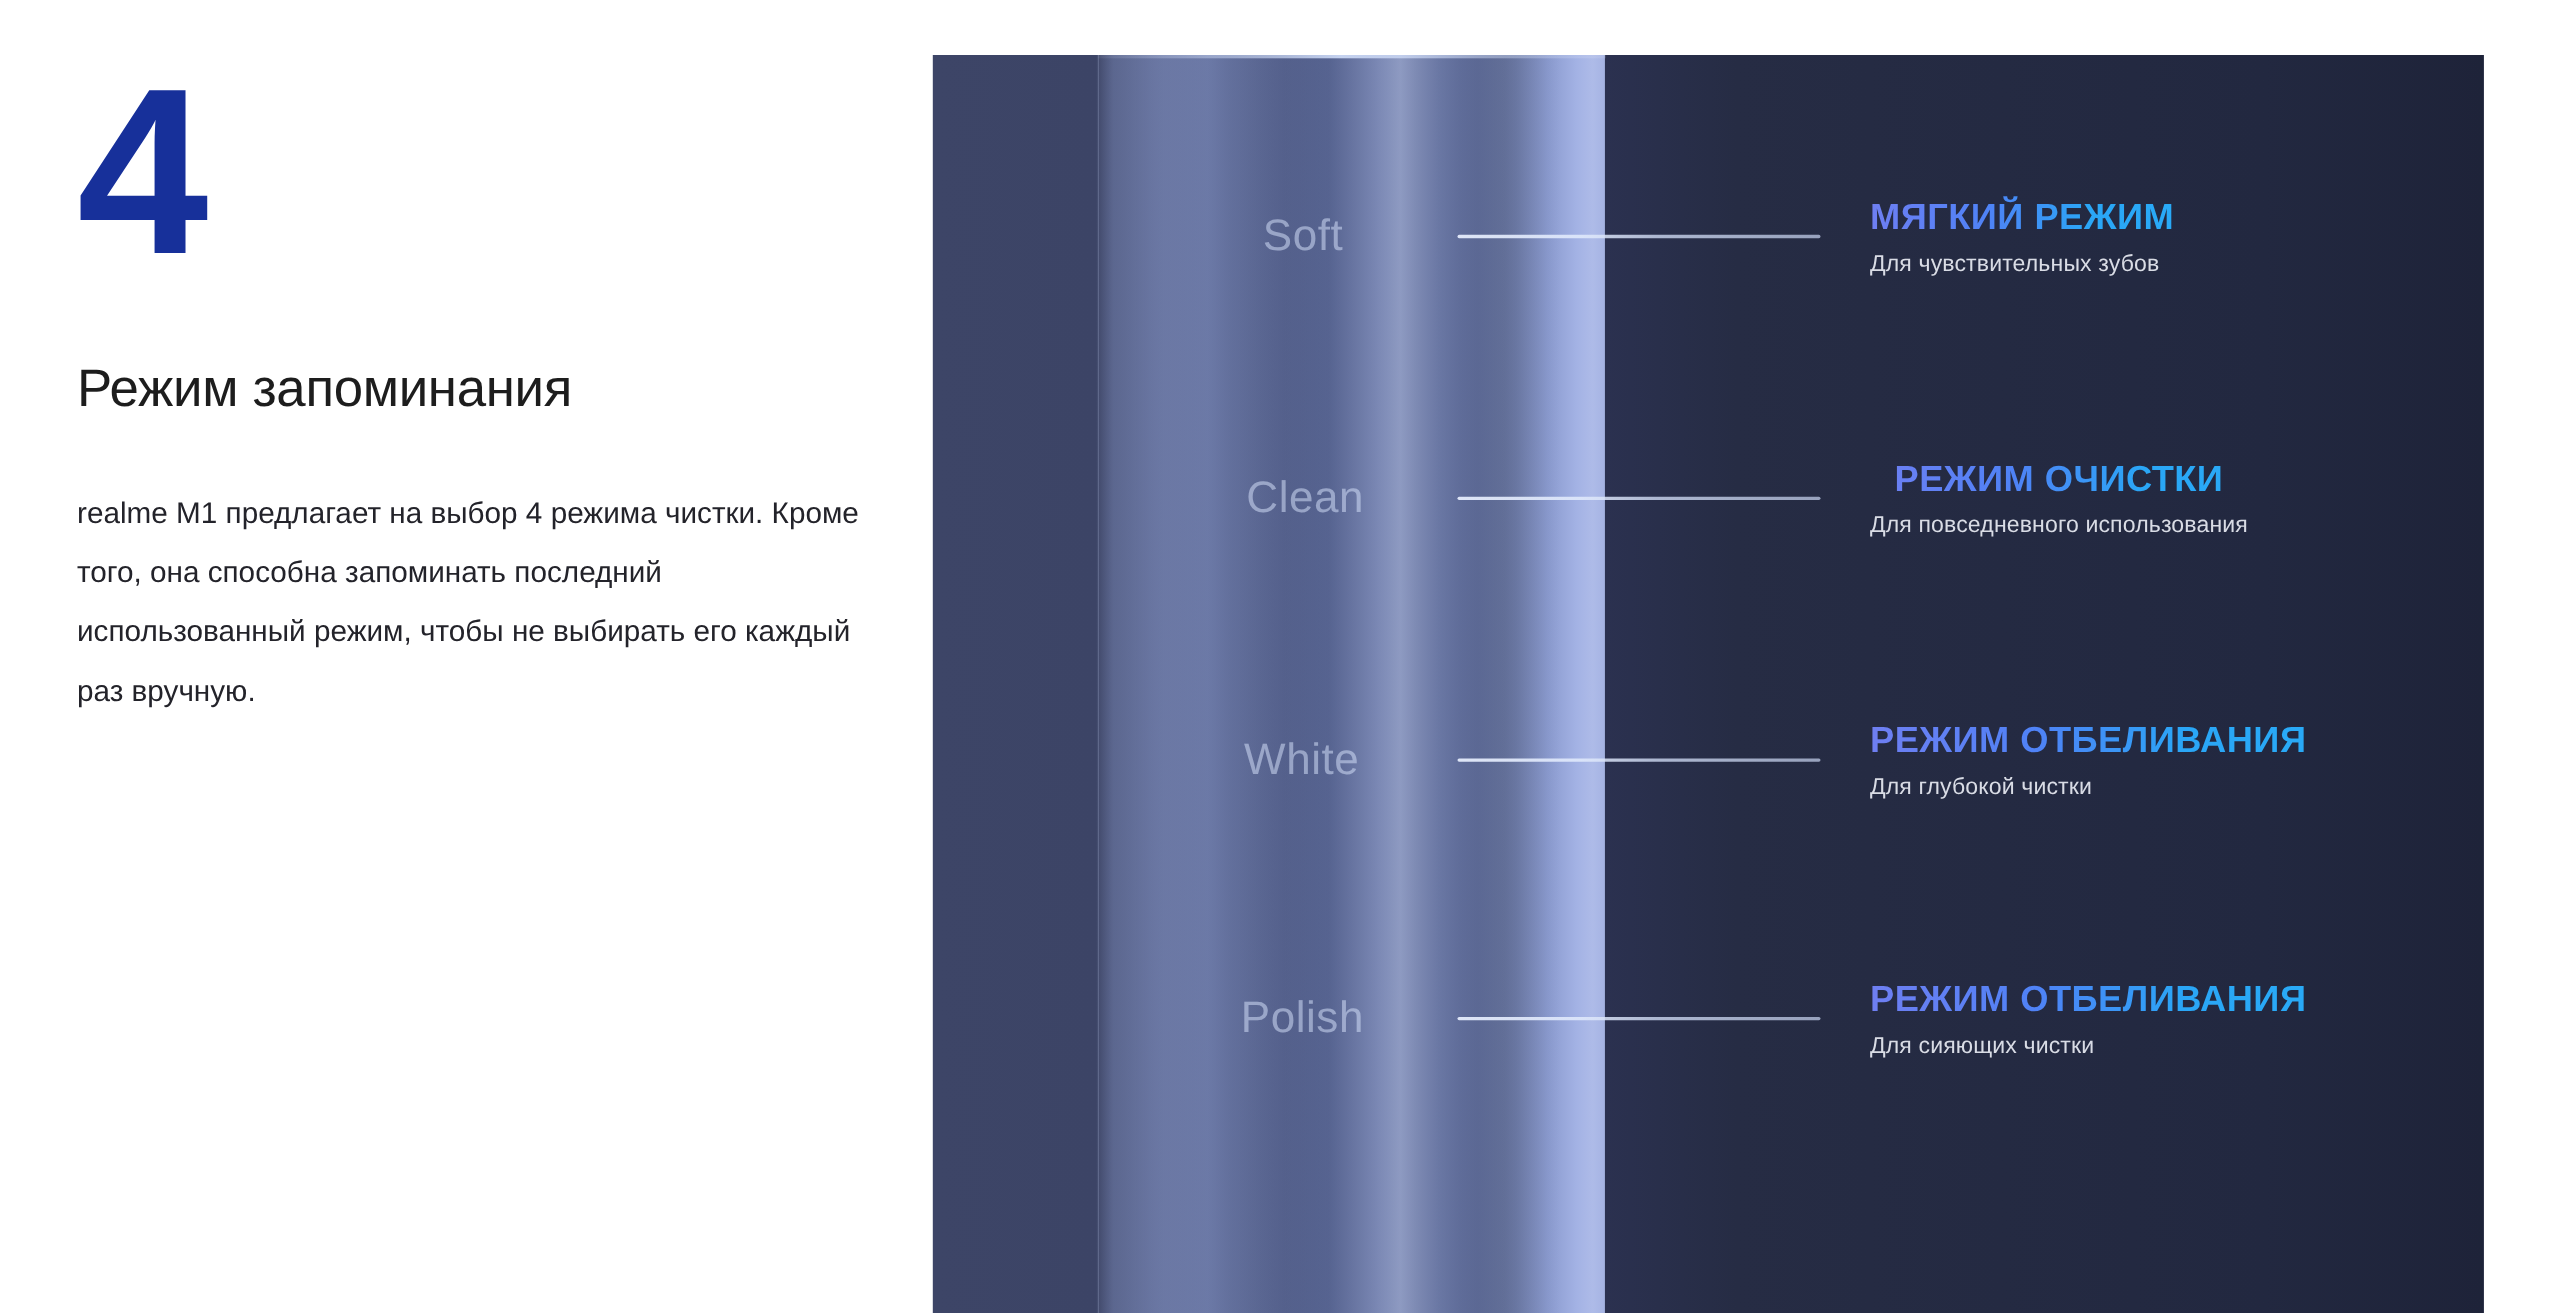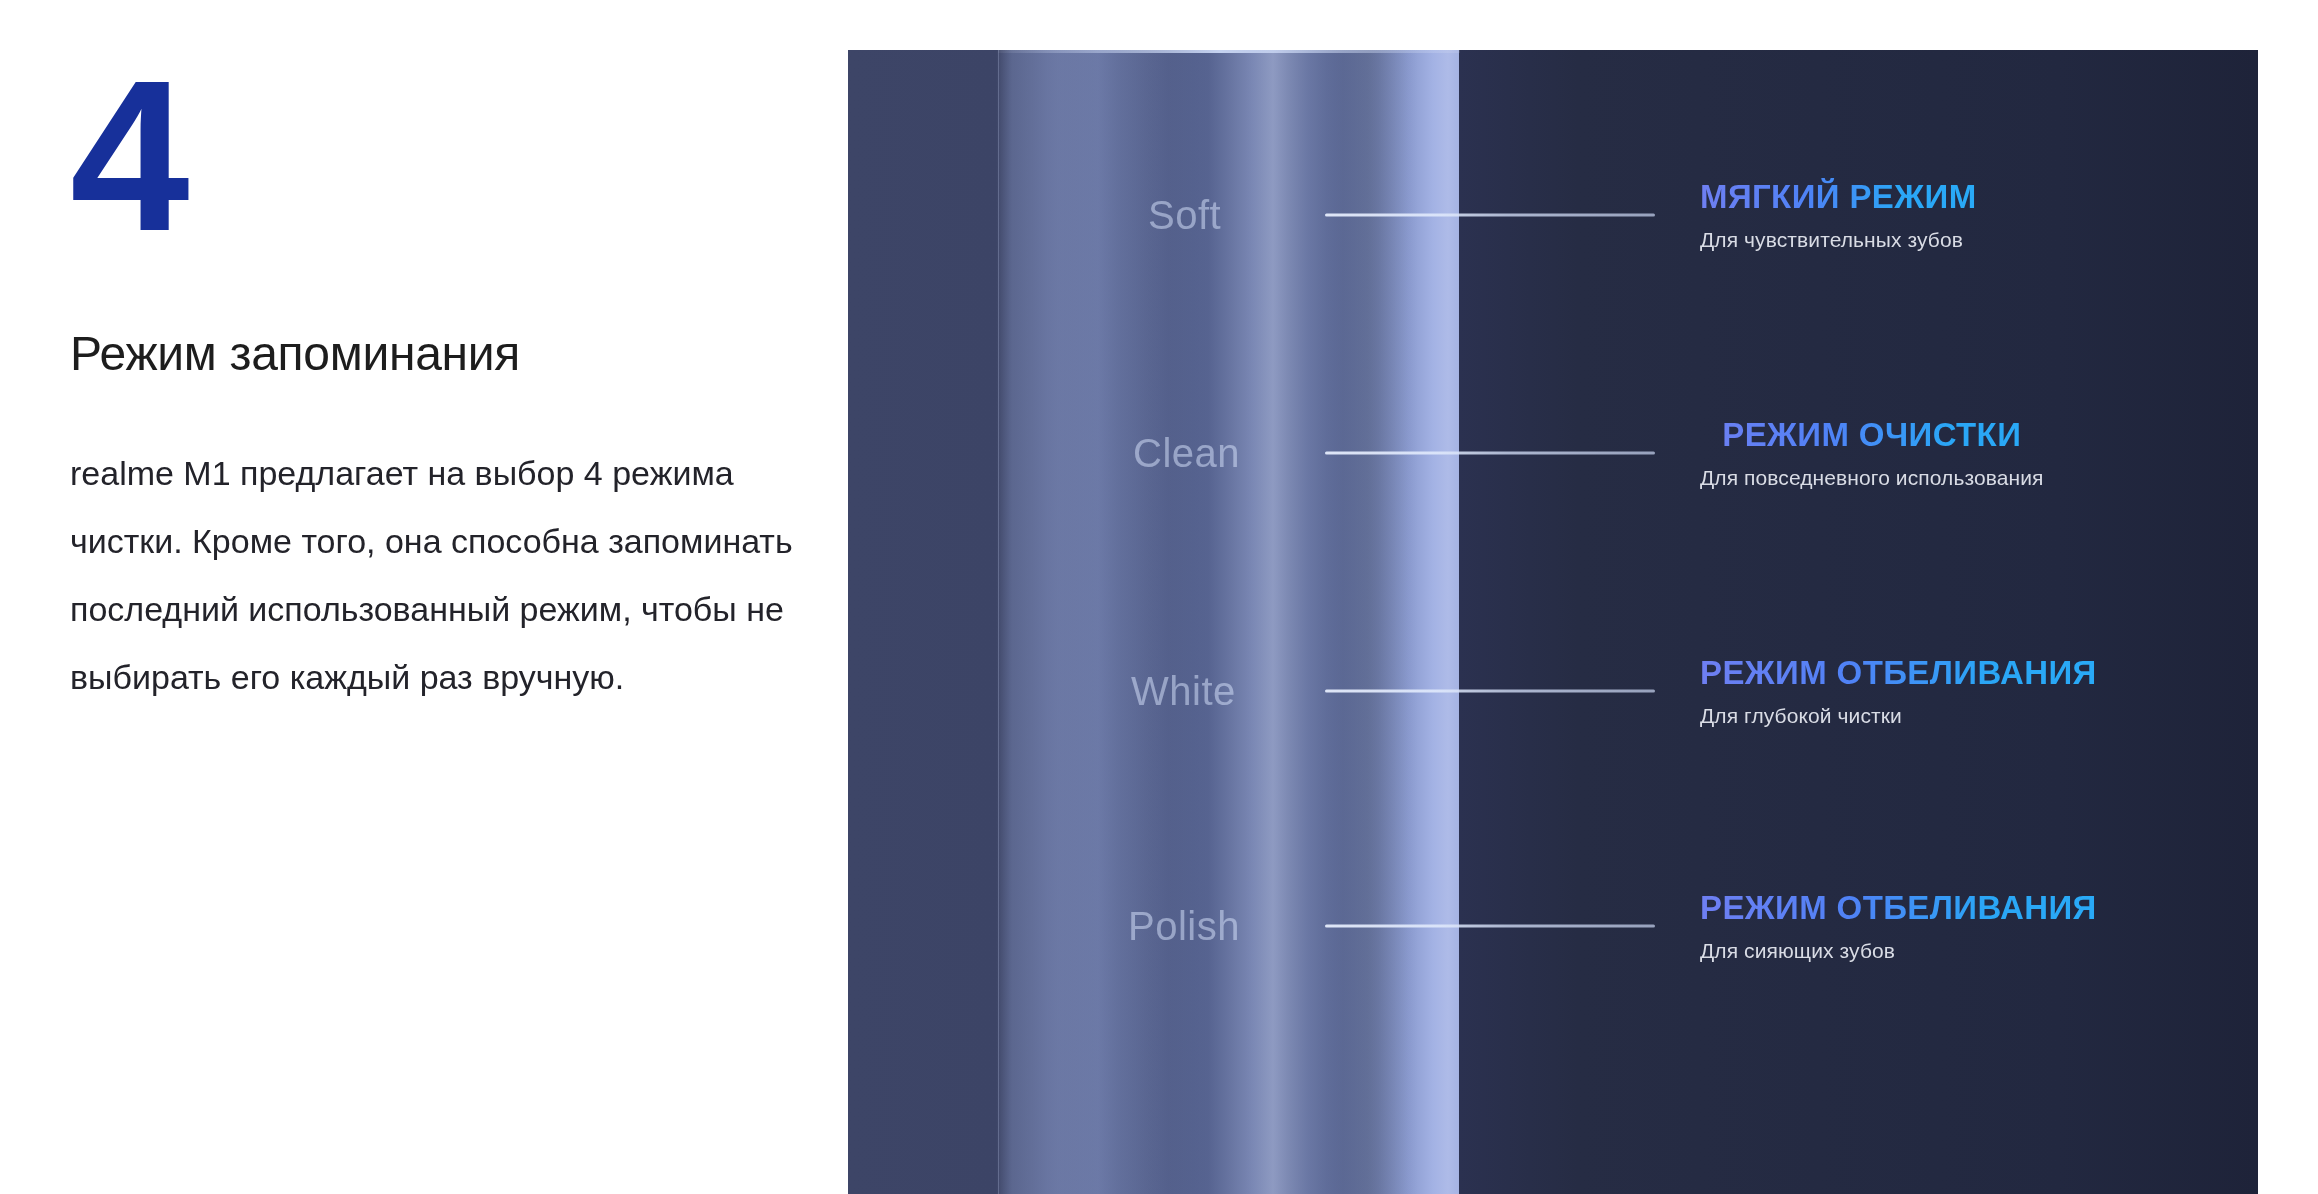--- a/index.html
+++ b/index.html
@@ -56,21 +56,21 @@
   .subhead {
     margin-top: 36px;
     font-size: 48px;
     font-weight: 400;
     color: #1d1d1d;
     letter-spacing: -0.3px;
   }
 
   .body-copy {
     margin-top: 58px;
-    font-size: 34px;
+    font-size: 27px;
     font-weight: 400;
     color: #23232a;
     line-height: 2.0;
     width: 730px;
   }
 
   
   .panel {
     position: absolute;
     left: 848px;
@@ -260,16 +260,16 @@
       <div class="mode-title">РЕЖИМ ОТБЕЛИВАНИЯ</div>
       <div class="mode-sub">Для глубокой чистки</div>
     </div>
   </div>
 
   <div class="mode-row" style="top:876px;">
     <div class="mode-en" style="left:280px;">Polish</div>
     <div class="mode-line" style="left:477px; width:330px;"></div>
     <div class="mode-texts" style="left:852px;">
       <div class="mode-title">РЕЖИМ ОТБЕЛИВАНИЯ</div>
-      <div class="mode-sub">Для сияющих зубов</div>
+      <div class="mode-sub">Для сияющих чистки</div>
     </div>
   </div>
 </div>
 
 </body></html>

